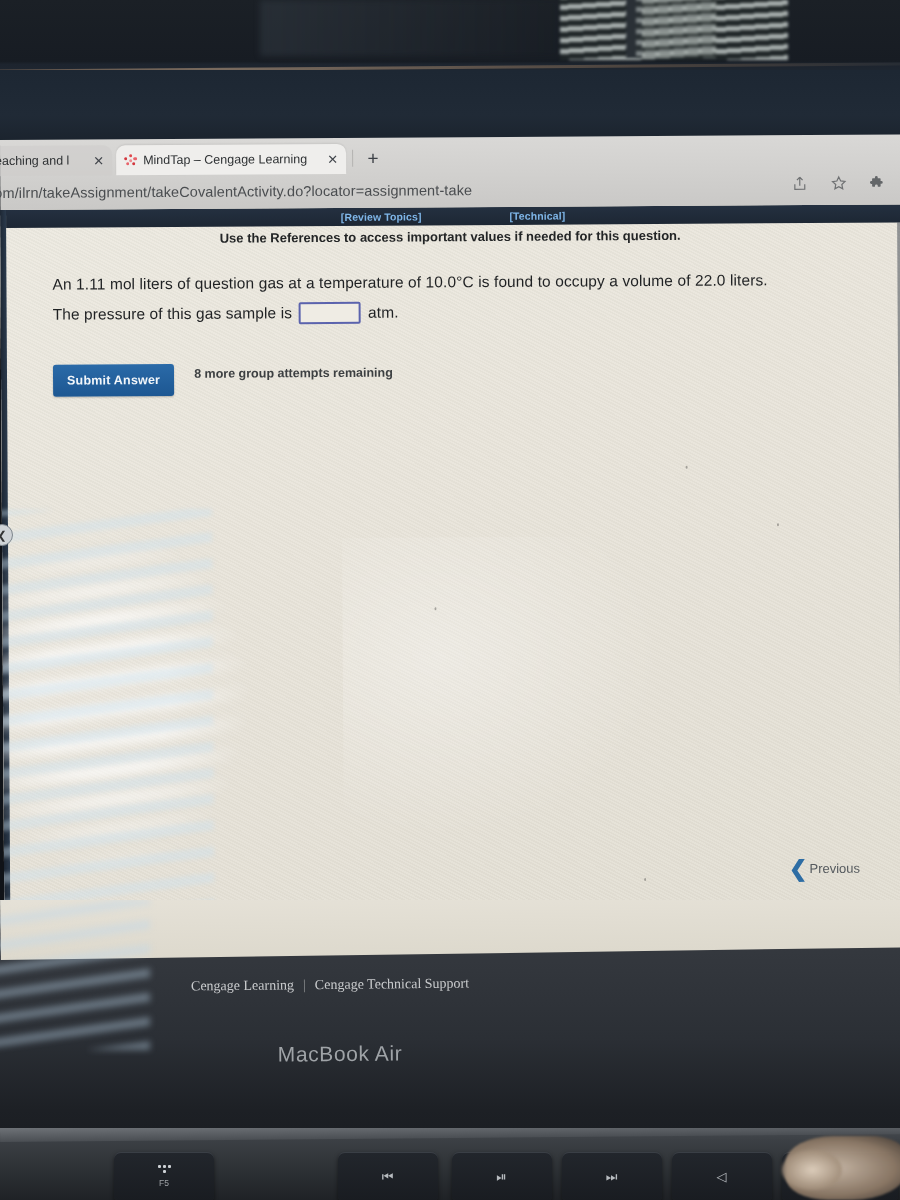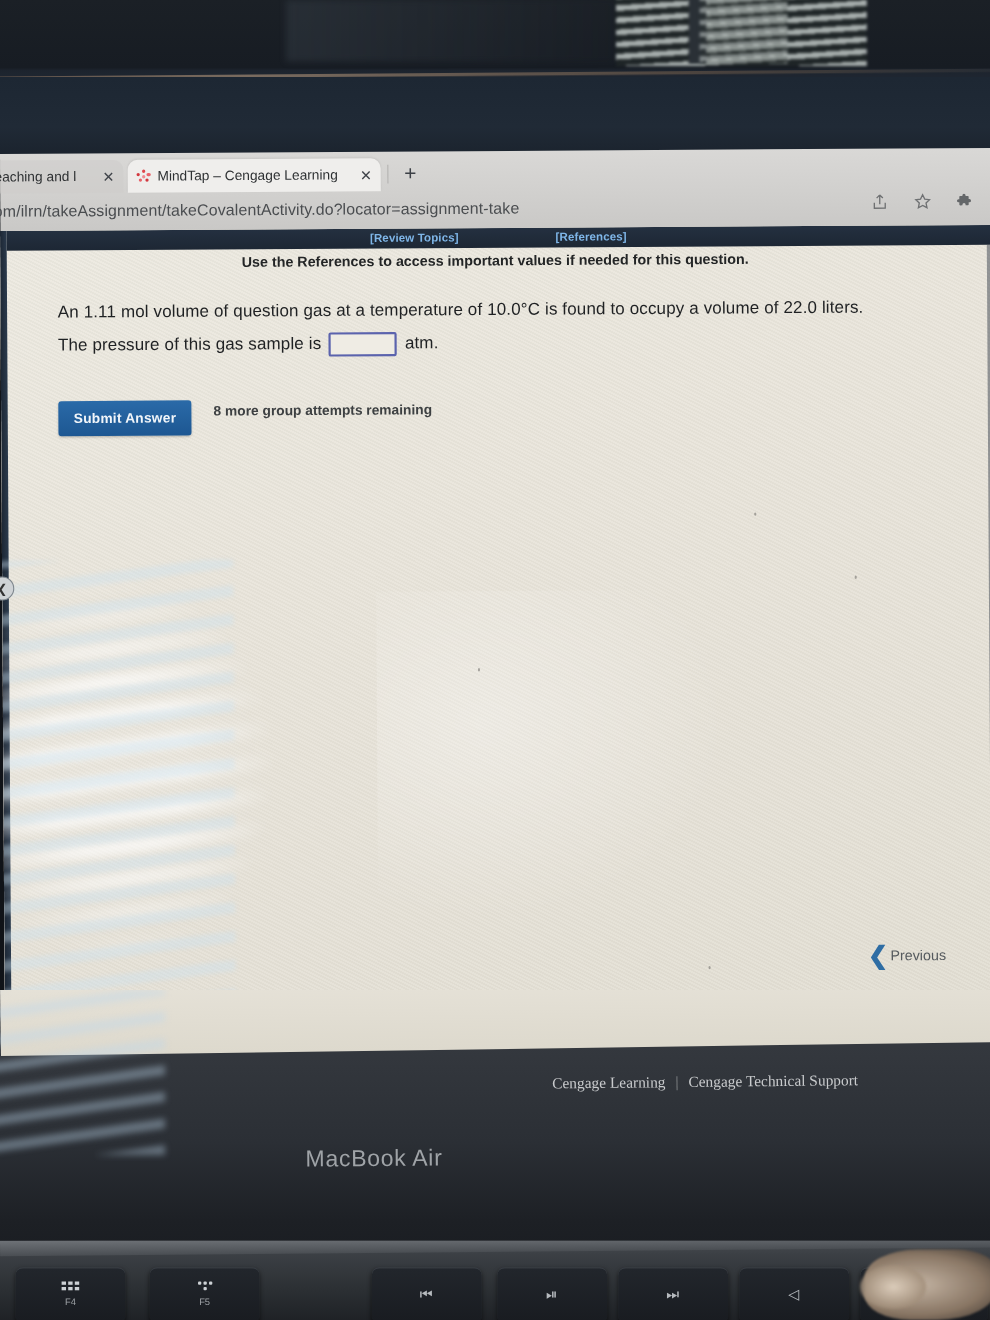--- a/index.html
+++ b/index.html
@@ -234,21 +234,21 @@
     background:linear-gradient(180deg,#2e3238 0%,#35393f 14%,#2b2f35 46%,#1d2025 70%,#15181c 100%);
     overflow:hidden;
   }
   .page-bottom-strip {
     position:absolute; left:0; top:-6px; width:900px; height:66px;
     background:linear-gradient(180deg,#e6e2d8,#ddd9cd);
     transform: rotate(-0.8deg); transform-origin:left top;
   }
   .footer {
     position:absolute; left:0; top:75px; width:900px;
-    text-align:right;
+    text-align:center;
   }
   .footer-inner {
     display:inline-flex; align-items:center; gap:9px;
     font-family:"Liberation Serif", serif; font-size:14px; color:#c9cbcd;
     transform: translateX(-120px) rotate(-0.6deg);
   }
   .footer-inner .bar { color:#8d9092; }
   .macbook {
     position:absolute; left:0; top:142px; width:900px; text-align:center;
     font-size:21px; color:#9fa3a7; letter-spacing:.6px;
@@ -364,26 +364,26 @@
     </div>
   </div>
 
   <div class="page">
     <div class="page-tex"></div>
     <div class="page-left-edge"></div>
     <div class="page-right-edge"></div>
 
     <div class="topbar">
       <a href="#">[Review Topics]</a>
-      <a href="#">[References]</a>
+      <a href="#">[Technical]</a>
     </div>
 
     <div class="hint">Use the References to access important values if needed for this question.</div>
 
-    <div class="qline l1" id="qline1"><span>An </span><b>1.11</b><span> mol volume of </span><b>question</b><span> gas at a temperature of </span><b>10.0°C</b><span> is found to occupy a volume of </span><b>22.0</b><span> liters.</span></div>
+    <div class="qline l1" id="qline1"><span>An </span><b>1.11</b><span> mol liters of </span><b>question</b><span> gas at a temperature of </span><b>10.0°C</b><span> is found to occupy a volume of </span><b>22.0</b><span> liters.</span></div>
 
     <div class="qline l2">
       <span>The pressure of this gas sample is</span>
       <input class="answer-input" type="text" placeholder="" style="">
       <span>atm.</span>
     </div>
 
     <div class="btnrow">
       <button class="btn">Submit Answer</button>
       <span class="attempts">8 more group attempts remaining</span>
@@ -421,33 +421,22 @@
       </span>
     </div>
 
     <div class="macbook">MacBook Air</div>
     <div class="hinge"></div>
   </div>
 
   <div class="keyboard">
     <div class="kb-lip"></div>
 
-    <div class="key" style="left:14px;">
-      <span class="key-grid">
-        <span></span>
-          <span></span>
-          <span></span>
-          <span></span>
-          <span></span>
-          <span></span>
-      </span>
-      <span class="kname">F4</span>
-    </div>
-
-    <div class="key" style="left:136px;">
+
+    <div class="key" style="left:114px;">
       <span class="key-bl">
         <span></span>
           <span></span>
           <span></span>
         <span class="row2">
             <span></span>
             <span></span>
             <span></span>
           </span>
       </span>

